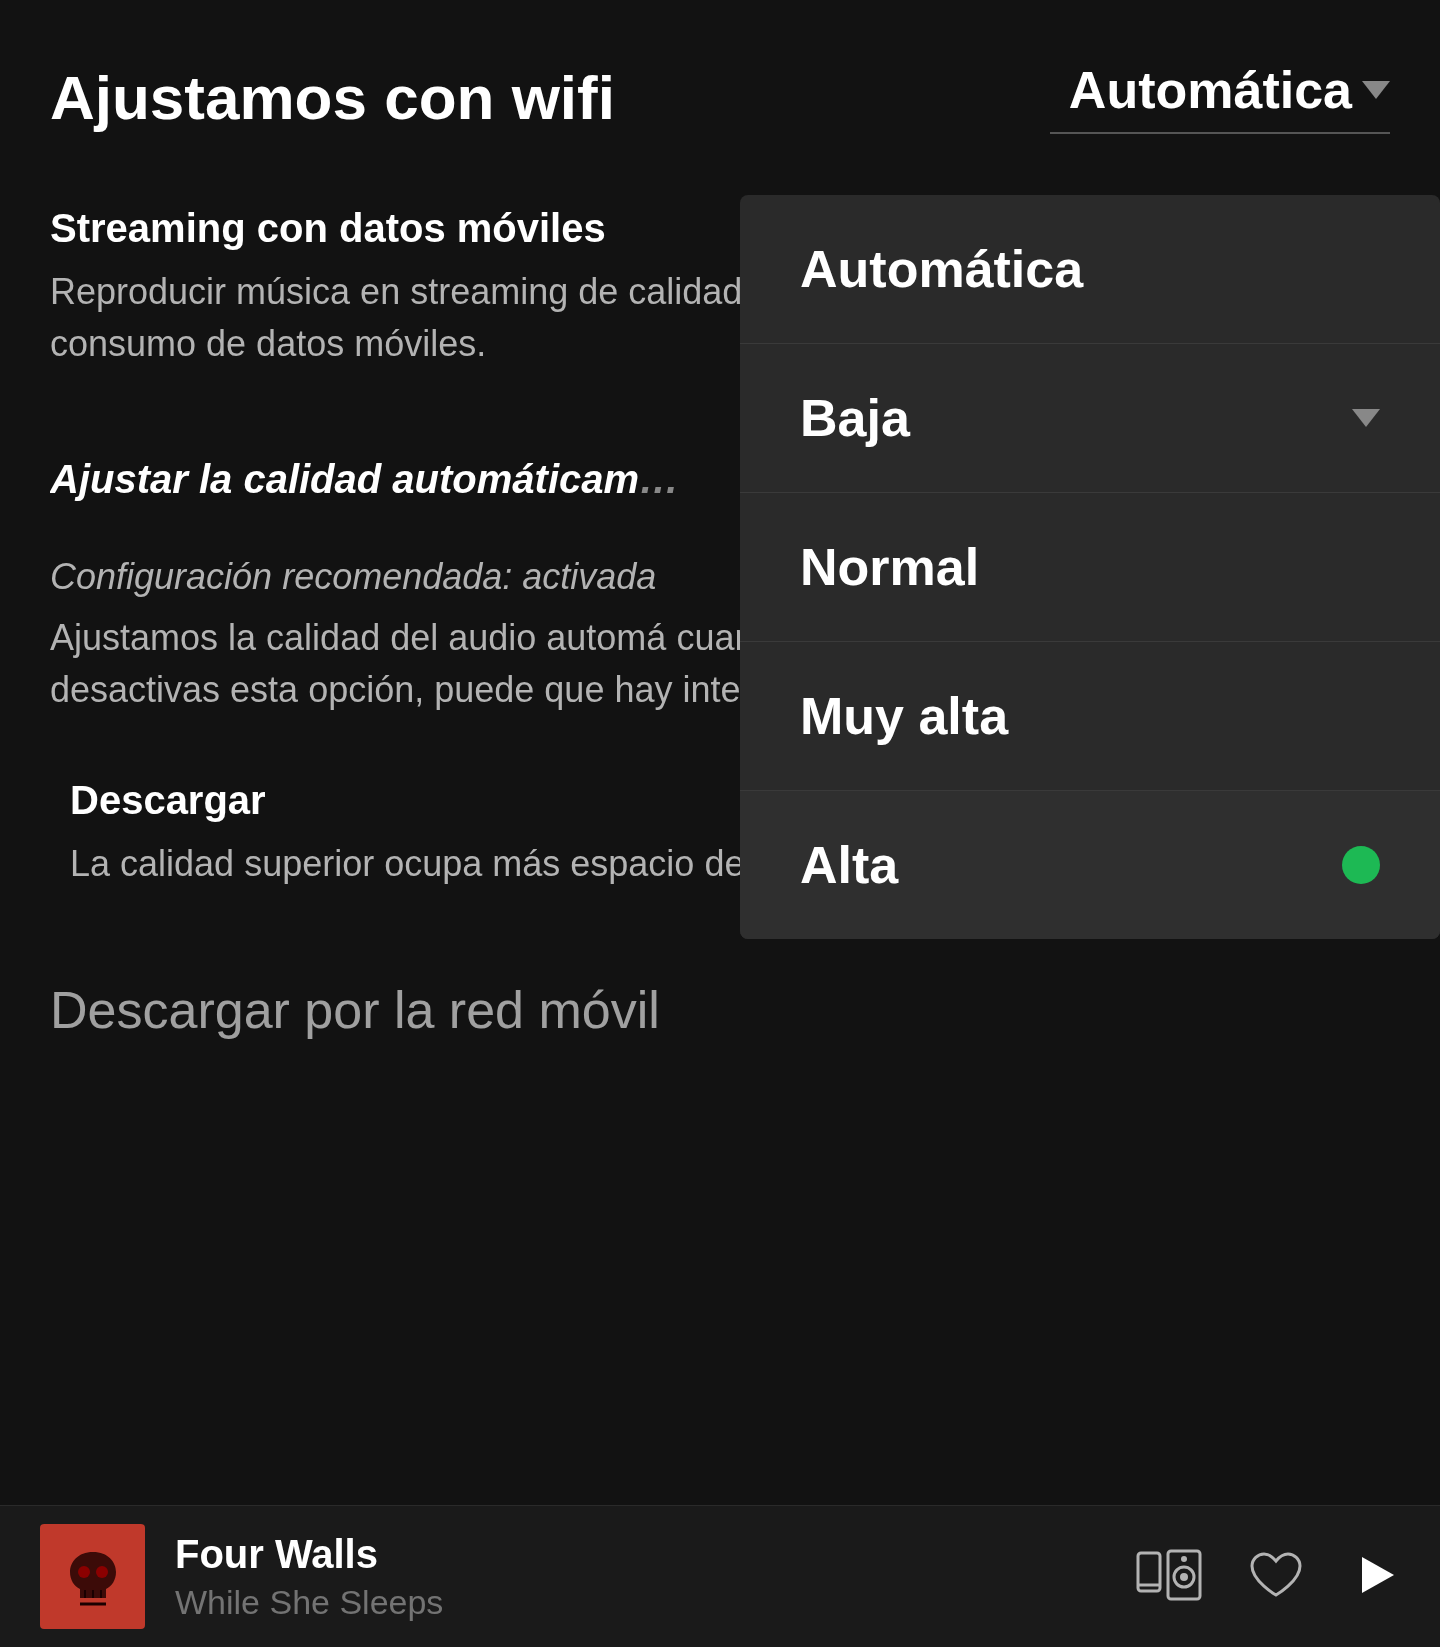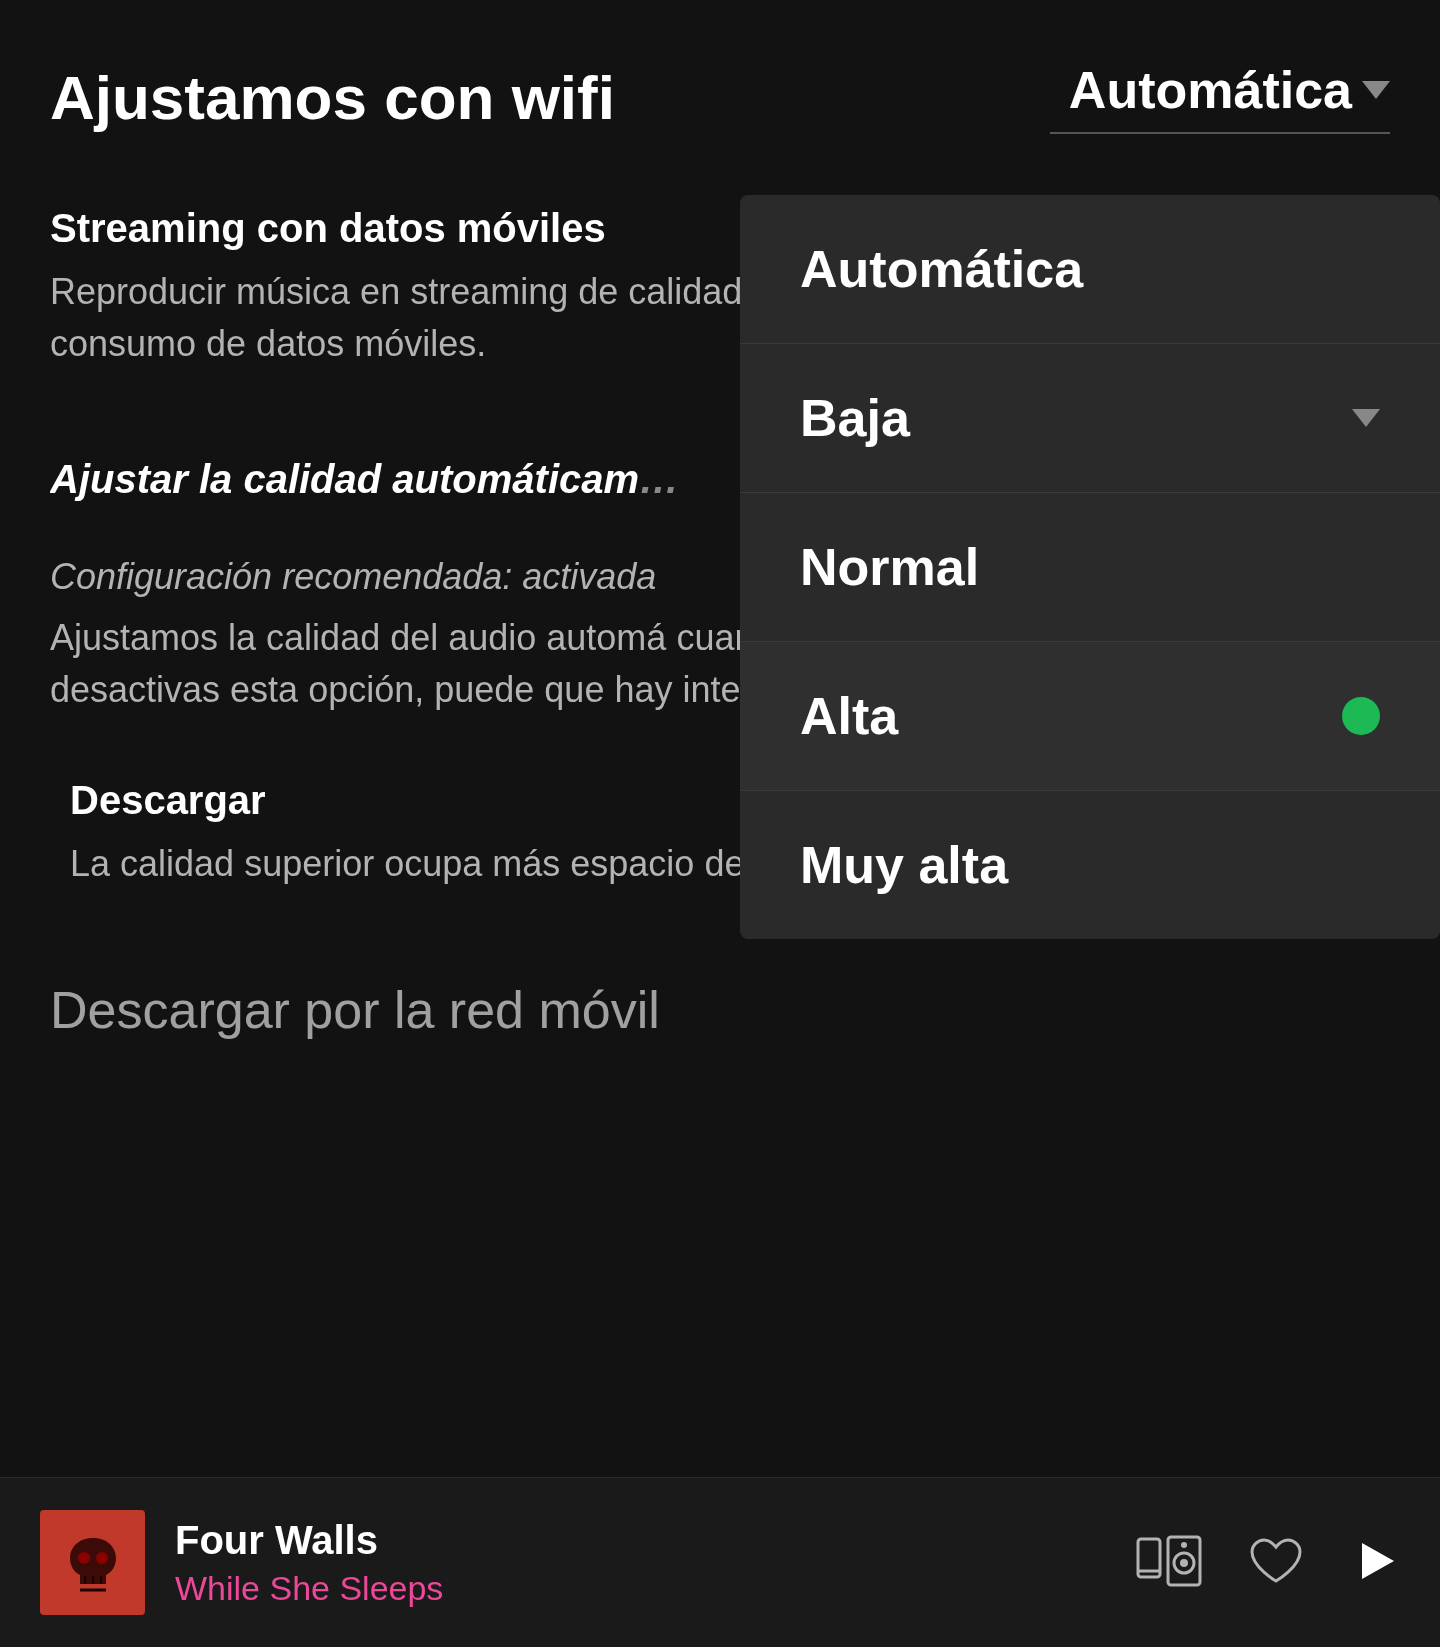--- a/index.html
+++ b/index.html
@@ -143,21 +143,21 @@
       margin-top: 20px;
       opacity: 0.8;
     }
 
     
     .player-bar {
       position: absolute;
       bottom: 0;
       left: 0;
       right: 0;
-      height: 170px;
+      height: 142px;
       background-color: #1a1a1a;
       display: flex;
       align-items: center;
       padding: 0 40px;
       gap: 30px;
       border-top: 1px solid #2a2a2a;
     }
 
     .album-art {
       width: 105px;
@@ -179,21 +179,21 @@
     .track-title {
       font-size: 40px;
       font-weight: 700;
       color: #ffffff;
       margin-bottom: 6px;
     }
 
     .track-artist {
       font-size: 34px;
       font-weight: 400;
-      color: #ec4899;
+      color: #737373;
     }
 
     .player-controls {
       display: flex;
       align-items: center;
       gap: 44px;
     }
 
     .section-block-auto {
       margin-bottom: 20px;
@@ -296,26 +296,26 @@
   <div class="dropdown-item">
     <span class="dropdown-item-label">Automática</span>
   </div>
   <div class="dropdown-item">
     <span class="dropdown-item-label">Baja</span>
     <div class="wifi-arrow"></div>
   </div>
   <div class="dropdown-item">
     <span class="dropdown-item-label">Normal</span>
   </div>
+  <div class="dropdown-item">
+    <span class="dropdown-item-label">Muy alta</span>
+  </div>
   <div class="dropdown-item" style="background-color: #2f2f2f;">
     <span class="dropdown-item-label">Alta</span>
     <div class="selected-green-dot"></div>
-  </div>
-  <div class="dropdown-item">
-    <span class="dropdown-item-label">Muy alta</span>
   </div>
 </div>
 
 <div class="player-bar">
   <div class="album-art">
 
     <svg width="70" height="70" viewBox="0 0 70 70" fill="none" xmlns="http://www.w3.org/2000/svg">
       <rect width="70" height="70" fill="#c0392b"></rect>
       <path d="M35 10 C20 10, 12 20, 12 30 C12 38, 16 44, 22 47 L22 56 L48 56 L48 47 C54 44, 58 38, 58 30 C58 20, 50 10, 35 10Z" fill="#1a0000" opacity="0.8"></path>
       <circle cx="26" cy="30" r="6" fill="#8B0000"></circle>

